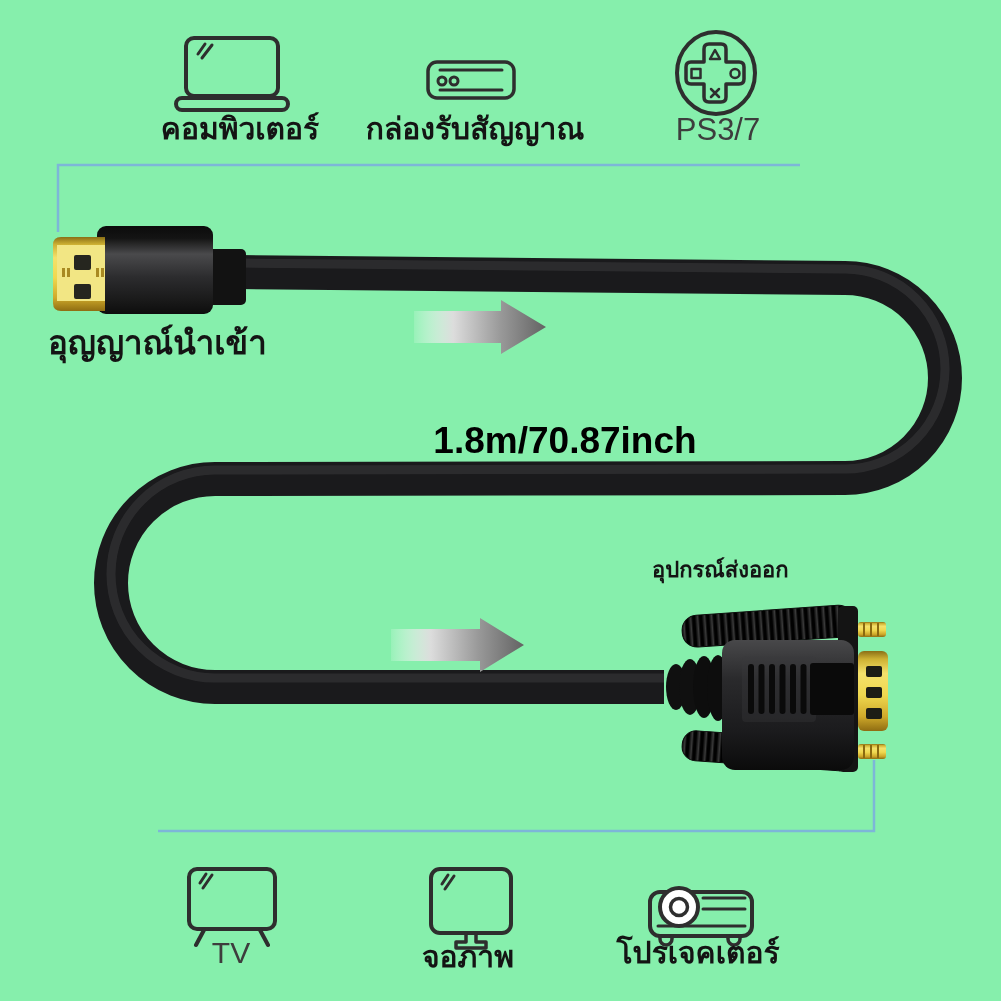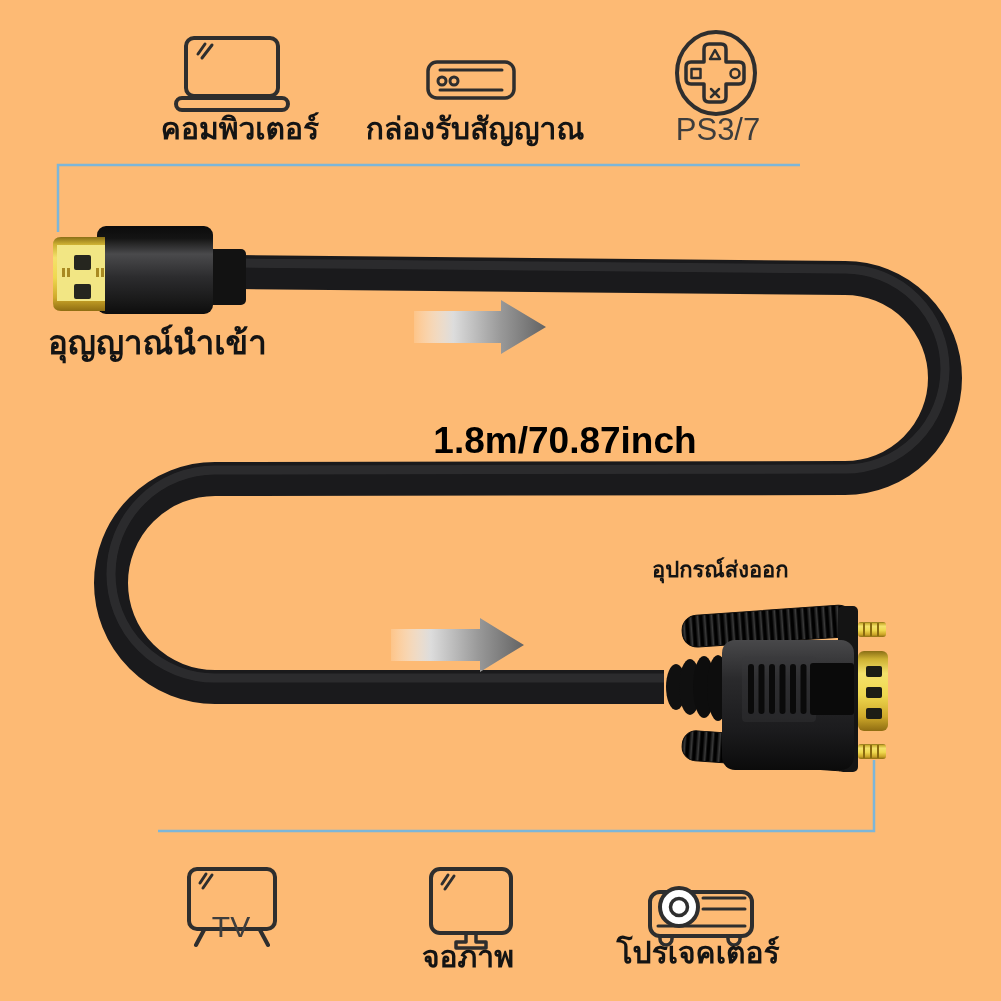--- a/index.html
+++ b/index.html
@@ -1,19 +1,19 @@
 <!DOCTYPE html>
 <html><head>
 <meta charset="utf-8">
 <style>
   html,body{margin:0;padding:0;background:#ffffff;}
   .stage{
     position:relative;
     width:1001px;height:1001px;
-    background:#fdba74;
+    background:#86efac;
     overflow:hidden;
     font-family:"Liberation Sans","DejaVu Sans",sans-serif;
   }
   .scene{position:absolute;left:0;top:0;}
   .icon{position:absolute;}
   .lbl{
     position:absolute;
     white-space:nowrap;
     color:#141414;
     font-weight:700;
@@ -185,17 +185,17 @@
   </svg>
 
   <div class="lbl lbl-top center" style="left:240px">คอมพิวเตอร์</div>
   <div class="lbl lbl-top center" style="left:475px">กล่องรับสัญญาณ</div>
   <div class="lbl lbl-top lbl-latin center" style="left:718px">PS3/7</div>
 
   <div class="lbl lbl-input">อุญญาณ์นำเข้า</div>
   <div class="lbl lbl-length center">1.8m/70.87inch</div>
   <div class="lbl lbl-output">อุปกรณ์ส่งออก</div>
 
-  <div class="lbl lbl-bottom lbl-latin center" style="left:231px;top:910px">TV</div>
+  <div class="lbl lbl-bottom lbl-latin center" style="left:231px;top:936px">TV</div>
   <div class="lbl lbl-bottom center" style="left:468px;top:940px">จอภาพ</div>
   <div class="lbl lbl-bottom center" style="left:698px;top:936px">โปรเจคเตอร์</div>
 
 </div>
 
 </body></html>

